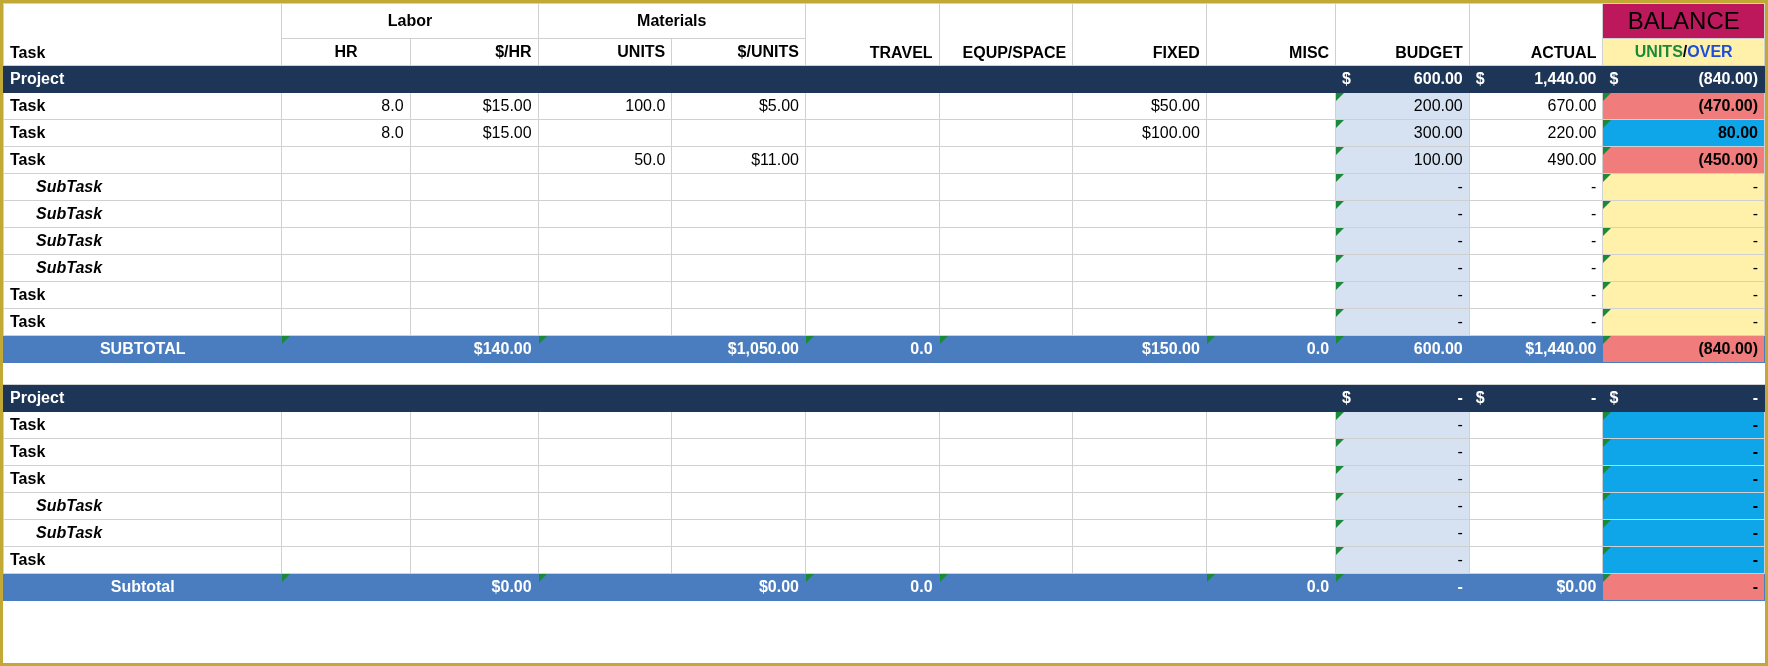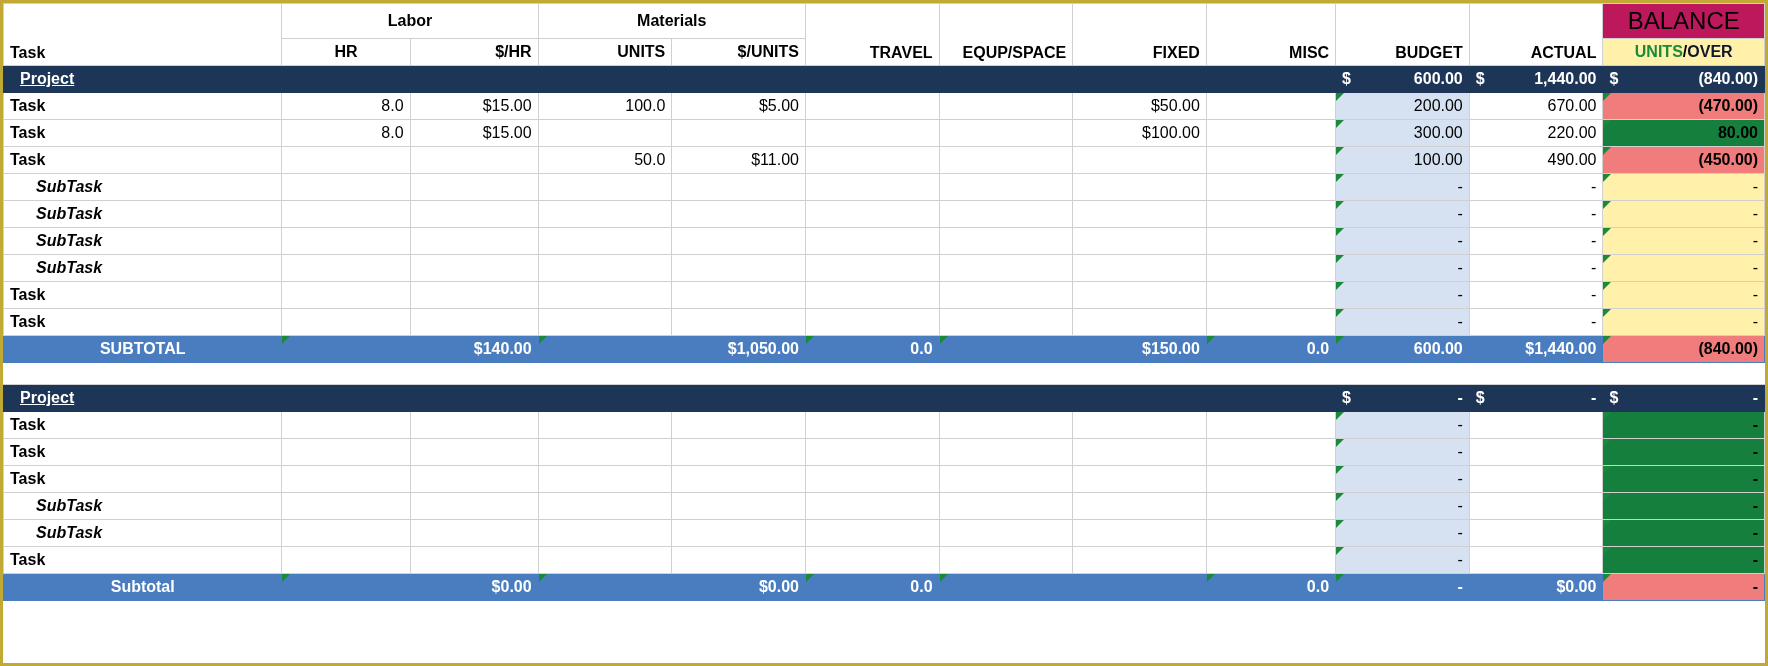--- a/index.html
+++ b/index.html
@@ -39,36 +39,36 @@
   col.c-actual  { width: 120px; }
   col.c-balance { width: 145px; }
 
   .hdr { font-weight: bold; background:#fff; }
   .hdr-center { text-align:center; }
   .hdr-right { text-align:right; }
   .balance-hdr { background:#be185d; text-align:center; font-weight:normal; font-size:24px; }
   .balance-sub { background:#fff1aa; text-align:center; font-weight:bold; }
   .balance-sub .under { color:#1a8a3a; }
   .balance-sub .sep   { color:#000; }
-  .balance-sub .over  { color:#0f172a; }
+  .balance-sub .over  { color:#1d4ed8; }
 
   .project-row td { background:#1d3557; color:#fff; font-weight:bold; border-color:#1d3557; }
-  .project-row td:first-child { padding-left:16px;text-decoration:underline; }
+  .project-row td:first-child { padding-left:6px; }
 
   .subtotal-row td { background:#4a7dbf; color:#fff; font-weight:bold; border-color:#4a7dbf; }
 
   .task-label { font-weight:bold; padding-left:6px; }
   .subtask-label { font-weight:bold; font-style:italic; padding-left:32px; }
 
   .num { text-align:right; }
   .budget-cell { background:#d6e2f2; text-align:right; }
   .actual-cell { background:#fff; text-align:right; }
   .bal-neutral { background:#fff1aa; text-align:right; }
   .bal-over    { background:#f17c7c; text-align:right; font-weight:bold; }
-  .bal-under   { background:#15803d; text-align:right; font-weight:bold; }
+  .bal-under   { background:#0ea5e9; text-align:right; font-weight:bold; }
 
   .blank-row td { border-left:none; border-right:none; height:22px; background:#fff; }
 
   .flag::after {
     content:'';
     position:absolute;
     top:0; left:0;
     border-top: 8px solid #1a8a3a;
     border-right: 8px solid transparent;
   }

